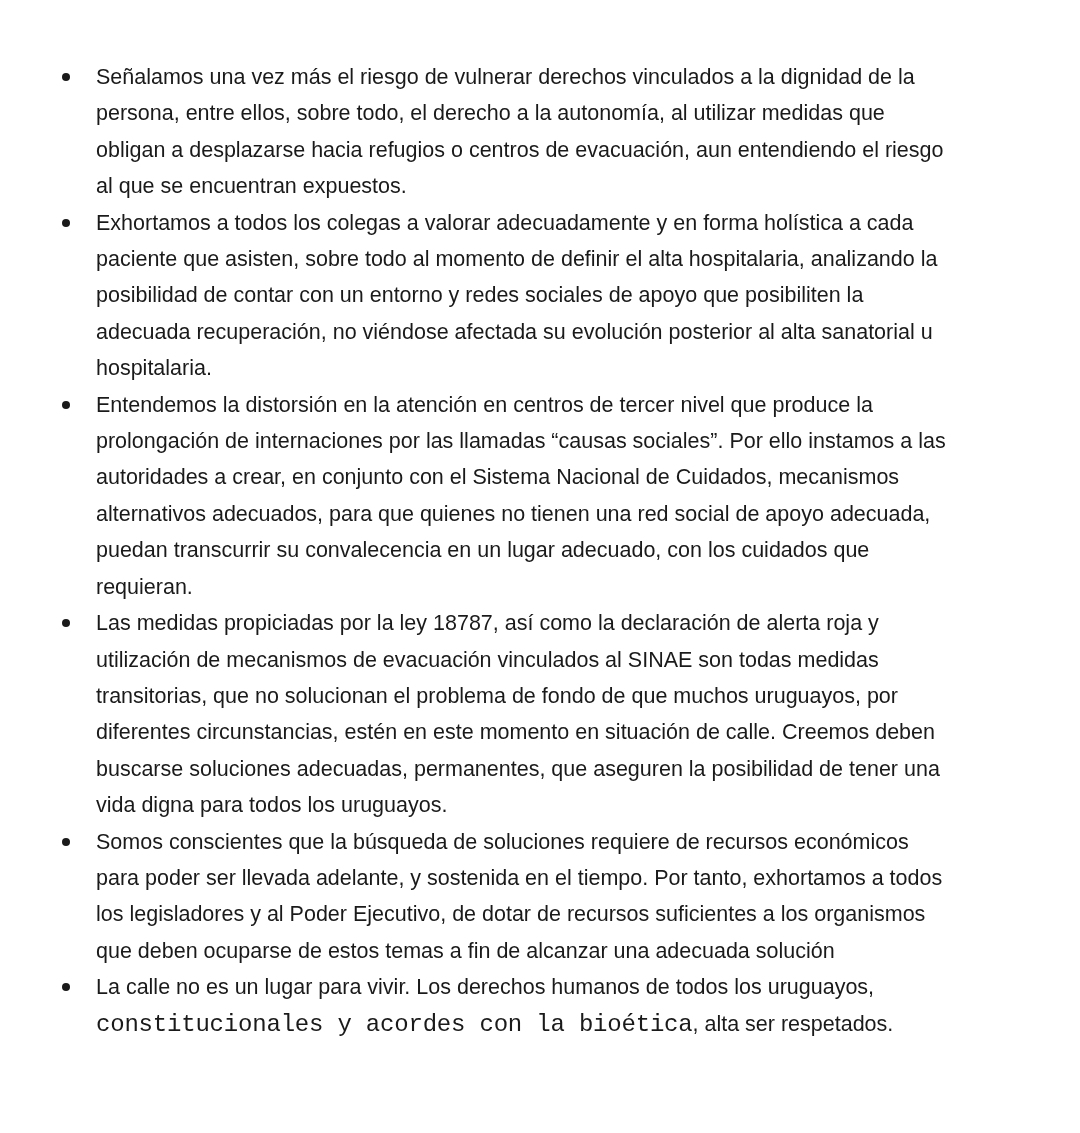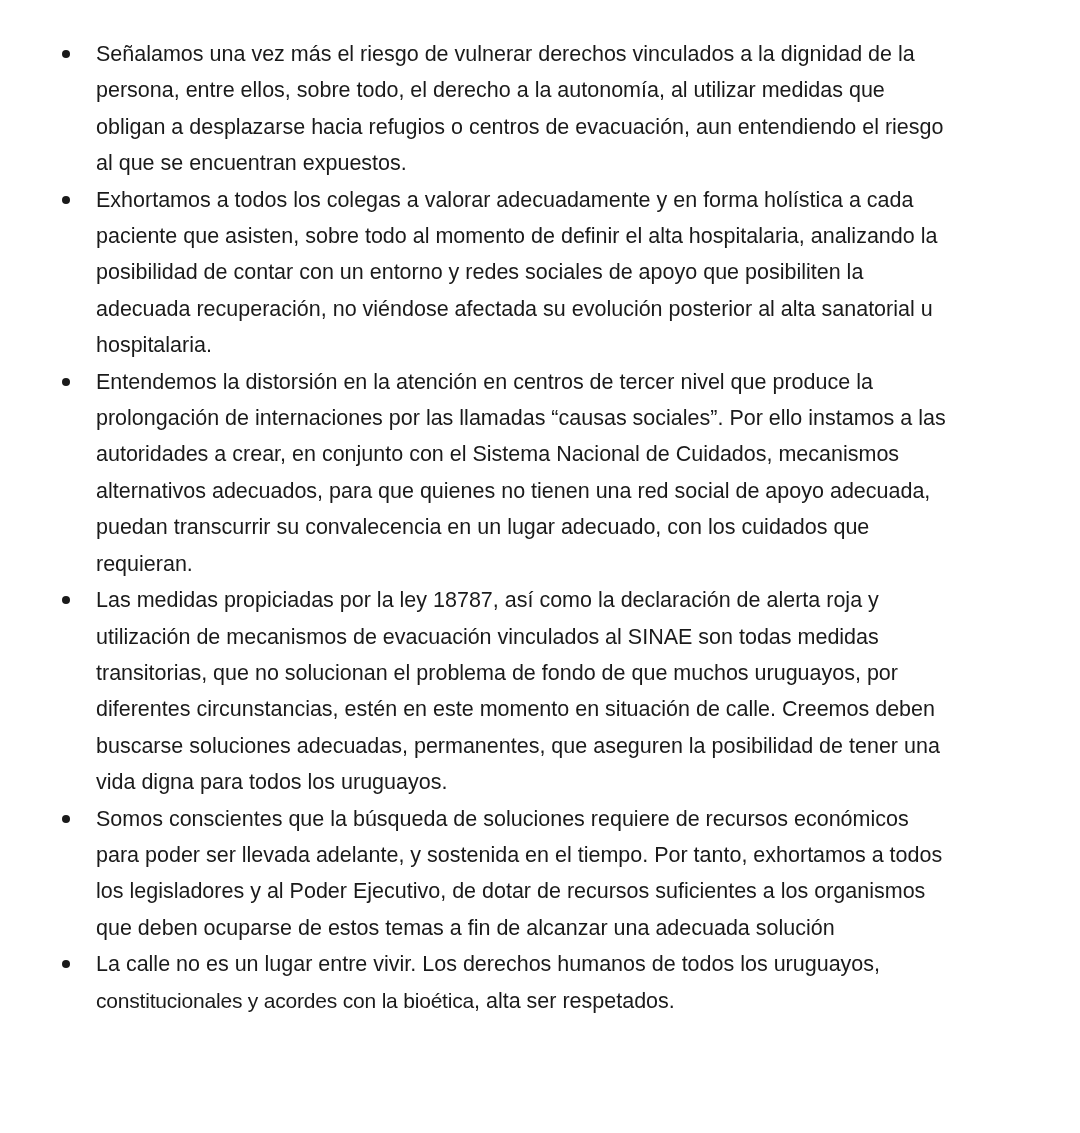--- a/index.html
+++ b/index.html
@@ -17,43 +17,43 @@
     overflow: hidden;
   }
   .page {
     width: 1080px;
     height: 1133px;
     box-sizing: border-box;
   }
   ul.bullet-list {
     list-style: none;
     margin: 0;
-    padding: 36px 62px 0 96px;
+    padding: 59px 62px 0 96px;
     max-width: 1018px;
     box-sizing: border-box;
   }
   ul.bullet-list li {
     position: relative;
     margin: 0;
     padding: 0;
     text-align: left;
   }
   .marker {
     position: absolute;
     left: -34px;
     top: 14px;
     width: 8px;
     height: 8px;
     border-radius: 50%;
     background: #1a1a1a;
     display: inline-block;
   }
   .alt-font {
-    font-family: Liberation Sans, sans-serif;
-    font-size: 21px;
+    font-family: Liberation Mono, monospace;
+    font-size: 24px;
     letter-spacing: -0.2px;
   }
 </style>
 </head>
 <body>
 
 <div class="page">
   <ul class="bullet-list">
 
     <li>
@@ -76,17 +76,17 @@
       <span>Las medidas propiciadas por la ley 18787, así como la declaración de alerta roja y utilización de mecanismos de evacuación vinculados al SINAE son todas medidas transitorias, que no solucionan el problema de fondo de que muchos uruguayos, por diferentes circunstancias, estén en este momento en situación de calle. Creemos deben buscarse soluciones adecuadas, permanentes, que aseguren la posibilidad de tener una vida digna para todos los uruguayos.</span>
     </li>
 
     <li>
       <span class="marker"></span>
       <span>Somos conscientes que la búsqueda de soluciones requiere de recursos económicos para poder ser llevada adelante, y sostenida en el tiempo. Por tanto, exhortamos a todos los legisladores y al Poder Ejecutivo, de dotar de recursos suficientes a los organismos que deben ocuparse de estos temas a fin de alcanzar una adecuada solución</span>
     </li>
 
     <li>
       <span class="marker"></span>
-      <span>La calle no es un lugar entre vivir. Los derechos humanos de todos los uruguayos, </span><span class="alt-font">constitucionales y acordes con la bioética</span><span>, alta ser respetados.</span>
+      <span>La calle no es un lugar para vivir. Los derechos humanos de todos los uruguayos, </span><span class="alt-font">constitucionales y acordes con la bioética</span><span>, alta ser respetados.</span>
     </li>
 
   </ul>
 </div>
 
 </body></html>

